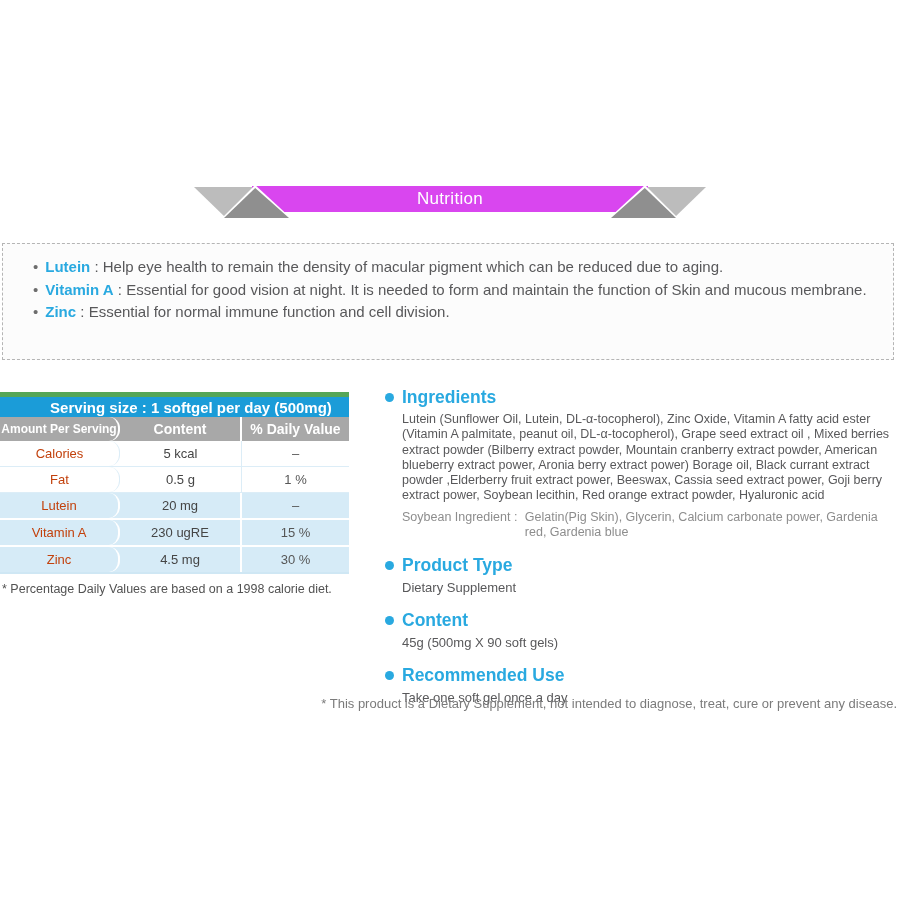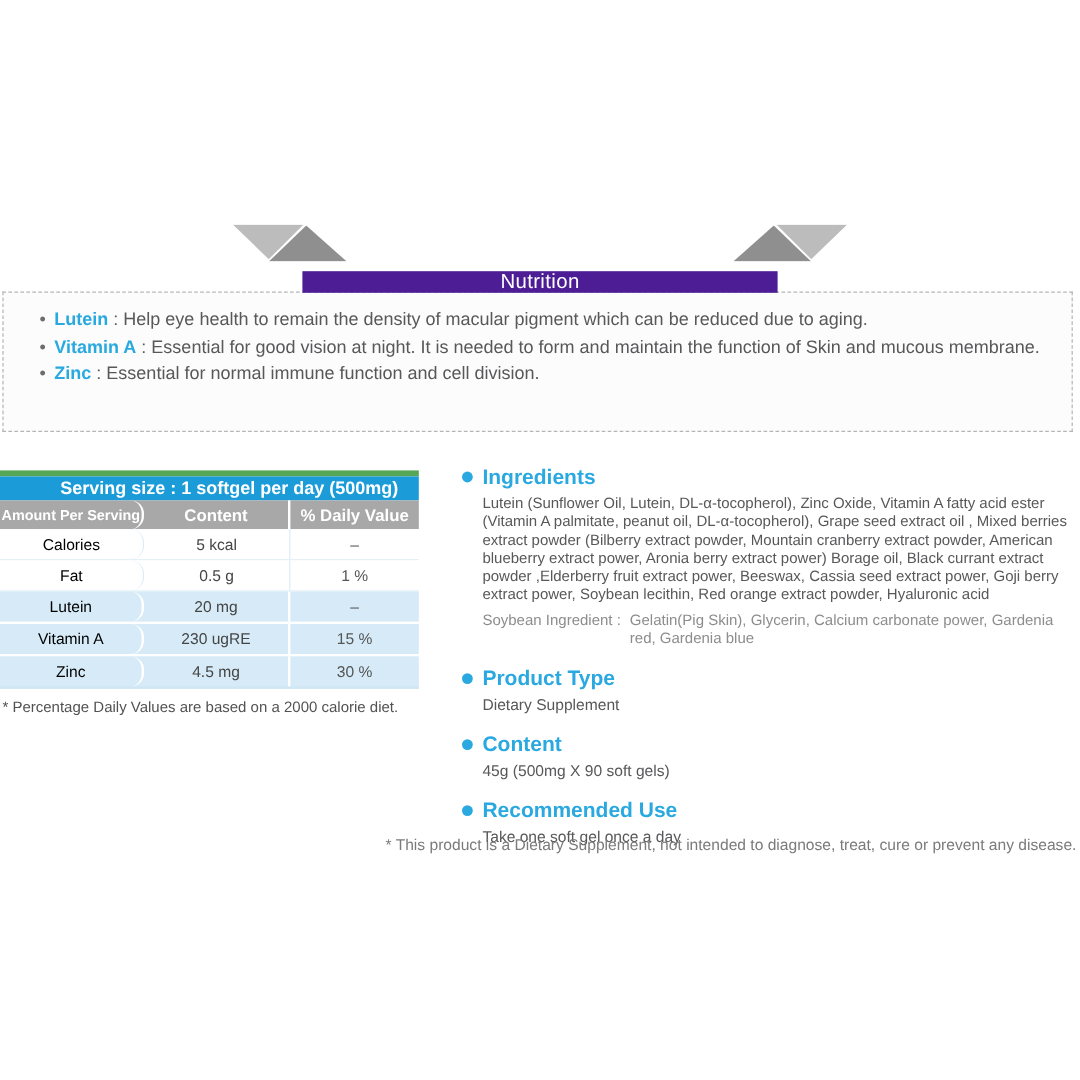--- a/index.html
+++ b/index.html
@@ -2,23 +2,23 @@
 <html><head>
 <meta charset="utf-8">
 <style>
   html,body { margin:0; padding:0; }
   body {
     width:900px; height:900px; background:#ffffff; position:relative;
     font-family:"Liberation Sans", sans-serif; overflow:hidden;
   }
   
   .banner-bar {
-    position:absolute; left:252px; top:186px; width:396px; height:18px;
-    background:#4c1d95; color:#ffffff; font-size:17px; letter-spacing:0.3px;
-    display:flex; align-items:center; justify-content:center; z-index:2;margin-top:40px;
+    position:absolute; left:252px; top:186px; width:396px; height:26px;
+    background:#d946ef; color:#ffffff; font-size:17px; letter-spacing:0.3px;
+    display:flex; align-items:center; justify-content:center; z-index:2;
   }
   .tri { position:absolute; }
   .tri-light { background:#bcbcbc; clip-path:polygon(0 0,100% 0,50% 100%); z-index:1; }
   .tri-seam  { background:#ffffff; clip-path:polygon(48% 0,0 100%,100% 100%); z-index:3; }
   .tri-dark  { background:#8f8f8f; clip-path:polygon(48% 0,0 100%,100% 100%); z-index:4; }
   .tl-light { left:194px; top:187px; width:64px; height:31px; }
   .tl-seam  { left:221px; top:185px; width:71px; height:34px; }
   .tl-dark  { left:224px; top:188px; width:65px; height:30px; }
   .tr-light { left:642px; top:187px; width:64px; height:31px; }
   .tr-seam  { left:608px; top:185px; width:71px; height:34px; clip-path:polygon(52% 0,0 100%,100% 100%); }
@@ -42,21 +42,21 @@
     display:flex; align-items:center; justify-content:center;padding-left:33px;
   }
   .ntable-head { display:flex; background:#a8a8a8; height:24px; color:#ffffff; font-weight:700; }
   .ntable-head .c { display:flex; align-items:center; justify-content:center; box-sizing:border-box; }
   .c1 { width:120px;border-radius:11px; } .c2 { width:122px; } .c3 { flex:1; }
   .ntable-head .c1 { font-size:12px; border-right:2px solid #fff; }
   .ntable-head .c2 { font-size:14px; border-right:2px solid #fff; }
   .ntable-head .c3 { font-size:14px; }
   .trow { display:flex; height:25px; font-size:13px; }
   .trow .c { display:flex; align-items:center; justify-content:center; box-sizing:border-box; }
-  .trow .c1 { color:#000000; }
+  .trow .c1 { color:#c2410c; }
   .trow .c2 { color:#454545;text-align:right; }
   .trow .c3 { color:#565656; }
   .trow.white { background:#ffffff; border-bottom:1px solid #dcedf7; }
   .trow.white .c1, .trow.white .c2 { border-right:1px solid #dcedf7; }
   .trow.blue { background:#d6ebf7; border-bottom:2px solid #ffffff; }
   .trow.blue .c1, .trow.blue .c2 { border-right:2px solid #ffffff; }
   .trow.blue.last { border-bottom:2px solid #cfe7f4; }
   .tfoot { position:absolute; left:2px; top:582px; font-size:12.5px; color:#525252; }
   
   .rightcol { position:absolute; left:385px; top:387px; width:512px; }
@@ -134,21 +134,21 @@
     <div class="c c1">Vitamin A</div>
     <div class="c c2">230 ugRE</div>
     <div class="c c3">15 %</div>
   </div>
   <div class="trow blue last">
     <div class="c c1">Zinc</div>
     <div class="c c2">4.5 mg</div>
     <div class="c c3">30 %</div>
   </div>
 </div>
-<div class="tfoot">* Percentage Daily Values are based on a 2000 calorie diet.</div>
+<div class="tfoot">* Percentage Daily Values are based on a 1998 calorie diet.</div>
 
 <div class="rightcol">
 
   <div>
     <div class="sec-title">
       <span class="sec-bullet"></span>
       <span>Ingredients</span>
     </div>
     <div class="sec-body ing-body">Lutein (Sunflower Oil, Lutein, DL-α-tocopherol), Zinc  Oxide, Vitamin A fatty acid ester (Vitamin A palmitate, peanut oil, DL-α-tocopherol), Grape seed extract oil , Mixed berries extract powder (Bilberry extract powder, Mountain cranberry extract powder, American blueberry extract power, Aronia berry extract power) Borage oil, Black currant extract powder ,Elderberry fruit extract power, Beeswax, Cassia seed extract power, Goji berry extract power, Soybean lecithin, Red orange extract powder, Hyaluronic acid</div>
     <div class="sec-body softgel">

